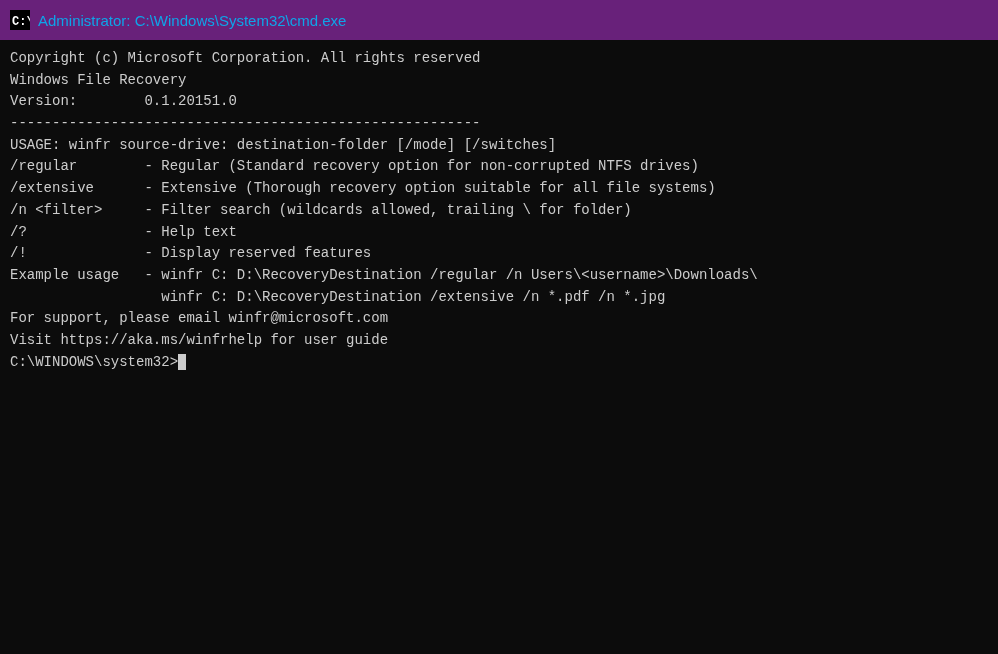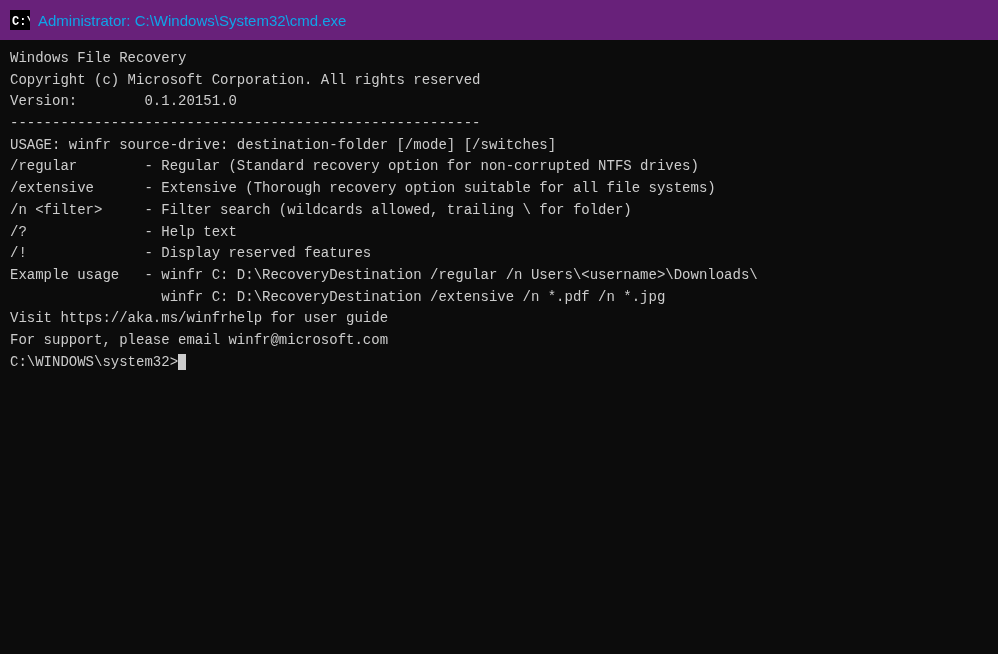--- a/index.html
+++ b/index.html
@@ -81,35 +81,35 @@
     <svg width="20" height="20" viewBox="0 0 20 20">
       <rect width="20" height="20" fill="#000"></rect>
       <text x="2" y="15" fill="#fff" font-size="12" font-family="Courier New">C:\</text>
     </svg>
   </div>
   <span class="title-bar-text">Administrator: C:\Windows\System32\cmd.exe</span>
 </div>
 
 <div class="terminal-body" id="terminal-body">
 <span class="line"></span>
+    <span class="line">Copyright (c) Microsoft Corporation. All rights reserved</span>
     <span class="line">Windows File Recovery</span>
-    <span class="line">Copyright (c) Microsoft Corporation. All rights reserved</span>
     <span class="line">Version:        0.1.20151.0</span>
     <span class="line">--------------------------------------------------------</span>
     <span class="line"></span>
     <span class="line">USAGE: winfr source-drive: destination-folder [/mode] [/switches]</span>
     <span class="line"></span>
     <span class="line">/regular        - Regular (Standard recovery option for non-corrupted NTFS drives)</span>
     <span class="line">/extensive      - Extensive (Thorough recovery option suitable for all file systems)</span>
     <span class="line"></span>
     <span class="line">/n &lt;filter&gt;     - Filter search (wildcards allowed, trailing \ for folder)</span>
     <span class="line">/?              - Help text</span>
     <span class="line">/!              - Display reserved features</span>
     <span class="line"></span>
     <span class="line">Example usage   - winfr C: D:\RecoveryDestination /regular /n Users\&lt;username&gt;\Downloads\</span>
     <span class="line">                  winfr C: D:\RecoveryDestination /extensive /n *.pdf /n *.jpg</span>
     <span class="line"></span>
     <span class="line"></span>
+    <span class="line">For support, please email winfr@microsoft.com</span>
     <span class="line">Visit https://aka.ms/winfrhelp for user guide</span>
-    <span class="line">For support, please email winfr@microsoft.com</span>
     <span class="line"></span>
     <span class="line">C:\WINDOWS\system32&gt;<span class="cursor"></span></span>
   </div>
 
 </body></html>

